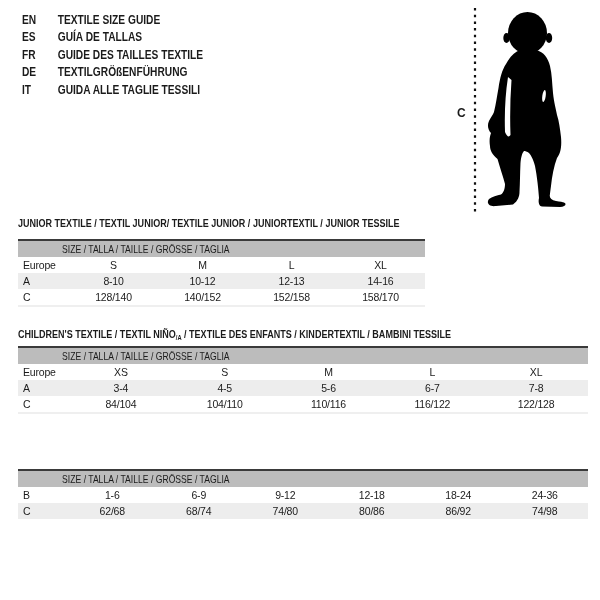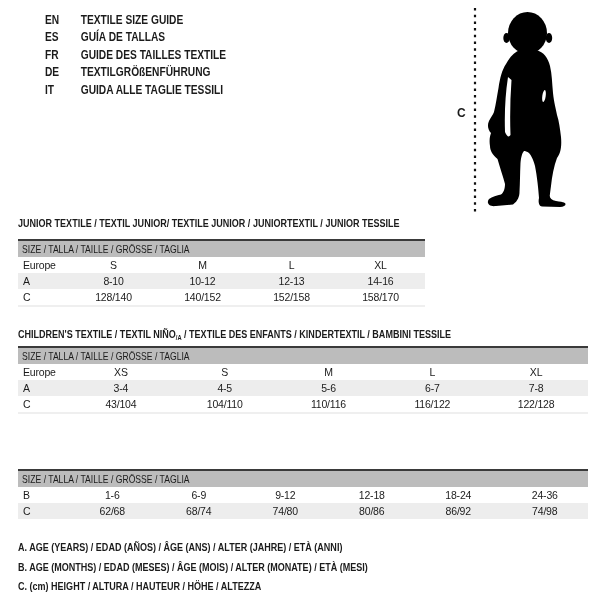--- a/index.html
+++ b/index.html
@@ -3,40 +3,40 @@
 <meta charset="utf-8">
 <style>
   html,body{margin:0;padding:0;background:#fff;}
   .page{
     position:relative;width:600px;height:600px;background:#fff;overflow:hidden;
     font-family:"Liberation Sans",sans-serif;color:var(--text,#1b1b1b);
   }
   .condensed{transform:scaleX(0.82);transform-origin:0 50%;white-space:nowrap;}
 
   
-  .langs{position:absolute;left:22px;top:12px;font-size:12px;font-weight:700;line-height:17.4px;margin-left:23px;}
+  .langs{position:absolute;left:22px;top:12px;font-size:12px;font-weight:700;line-height:17.4px;}
   .lang-row{white-space:nowrap;transform:scaleX(0.85);transform-origin:0 50%;}
   .lang-code{display:inline-block;width:42px;}
 
   
   .figure{position:absolute;left:452px;top:6px;width:140px;height:210px;}
   .figure .dash{position:absolute;left:21px;top:2px;}
   .figure .c-label{position:absolute;left:5px;top:100px;font-size:12px;font-weight:700;}
   .figure .baby{position:absolute;left:32px;top:2px;}
 
   
   .sec-title{position:absolute;left:18px;font-size:11px;font-weight:700;line-height:18px;}
   .sub-a{font-size:7px;vertical-align:-2px;}
 
   
   .size-table{position:absolute;left:18px;}
   .table-header{
     background:var(--table-header-bg,#bcbcbc);
     border-top:2px solid var(--table-top-border,#3a3a3a);
-    height:16px;line-height:16px;font-size:10.5px;
+    height:16px;line-height:16px;font-size:10.5px;padding-left:40px;
   }
   .table-header span{display:inline-block;padding-left:5px;}
   .size-table table{width:100%;border-collapse:collapse;table-layout:fixed;font-size:10.5px;}
   .size-table td{height:16px;padding:0;text-align:center;letter-spacing:-0.2px;}
   .size-table td.rowlabel{width:46px;text-align:left;padding-left:5px;}
   .size-table tr:nth-child(even){background:var(--table-row-alt-bg,#ededed);}
   .size-table.light-bottom table{border-bottom:2px solid #efefef;}
   .t1{top:239px;width:407px;}
   .t2{top:346px;width:570px;}
   .t3{top:469px;width:570px;}
@@ -169,21 +169,21 @@
           <tr>
             <td class="rowlabel">A</td>
             <td>3-4</td>
             <td>4-5</td>
             <td>5-6</td>
             <td>6-7</td>
             <td>7-8</td>
           </tr>
           <tr>
             <td class="rowlabel">C</td>
-            <td>43/104</td>
+            <td>84/104</td>
             <td>104/110</td>
             <td>110/116</td>
             <td>116/122</td>
             <td>122/128</td>
           </tr>
         </tbody>
       </table>
   </div>
 
   <div class="size-table t3">
@@ -207,19 +207,14 @@
             <td>68/74</td>
             <td>74/80</td>
             <td>80/86</td>
             <td>86/92</td>
             <td>74/98</td>
           </tr>
         </tbody>
       </table>
   </div>
 
-  <div class="legend">
-    <div class="legend-line">A. AGE (YEARS) / EDAD (AÑOS) / ÂGE (ANS) / ALTER (JAHRE) / ETÀ (ANNI)</div>
-    <div class="legend-line">B. AGE (MONTHS) / EDAD (MESES) / ÂGE (MOIS) / ALTER (MONATE) / ETÀ (MESI)</div>
-    <div class="legend-line">C. (cm) HEIGHT / ALTURA / HAUTEUR / HÖHE / ALTEZZA</div>
-  </div>
 
 </div>
 
 </body></html>

